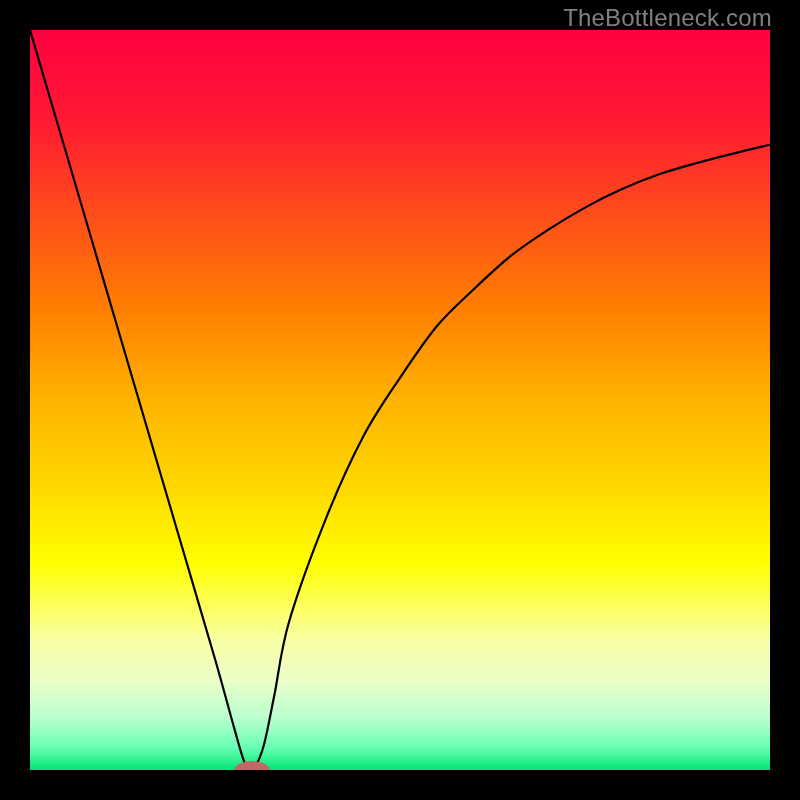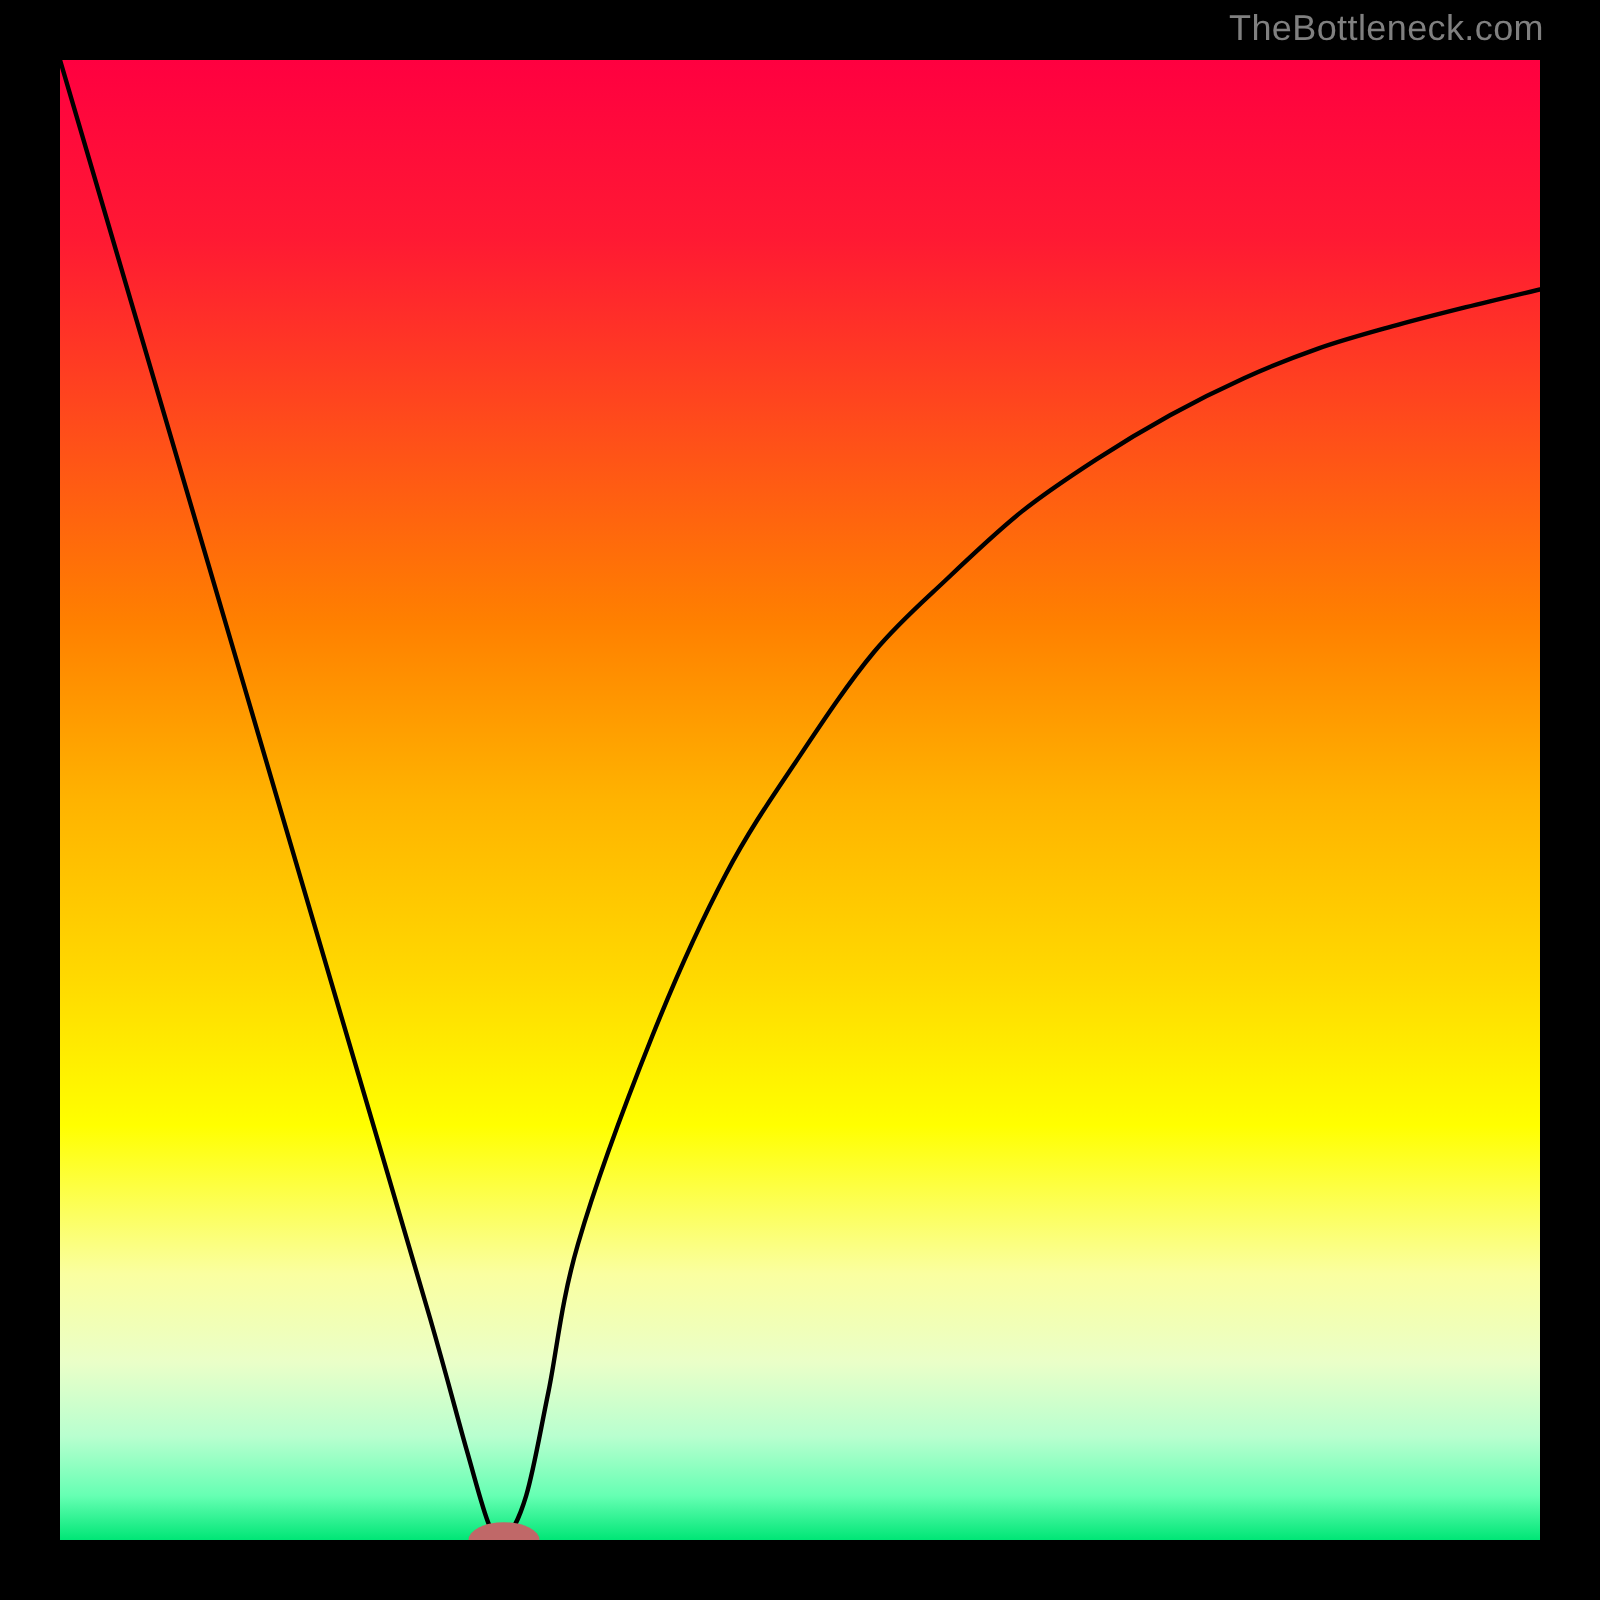--- a/index.html
+++ b/index.html
@@ -23,21 +23,21 @@
     left: 30px;
     width: 740px;
     height: 740px;
     overflow: hidden;
   }
   .watermark {
     position: absolute;
     top: 4px;
     right: 28px;
     color: #808080;
-    font-size: 18px;
+    font-size: 24px;
     font-weight: 500;
     letter-spacing: 0.2px;
     user-select: none;
   }
   svg { display: block; }
 </style>
 </head>
 <body>
 
 <div class="frame">

